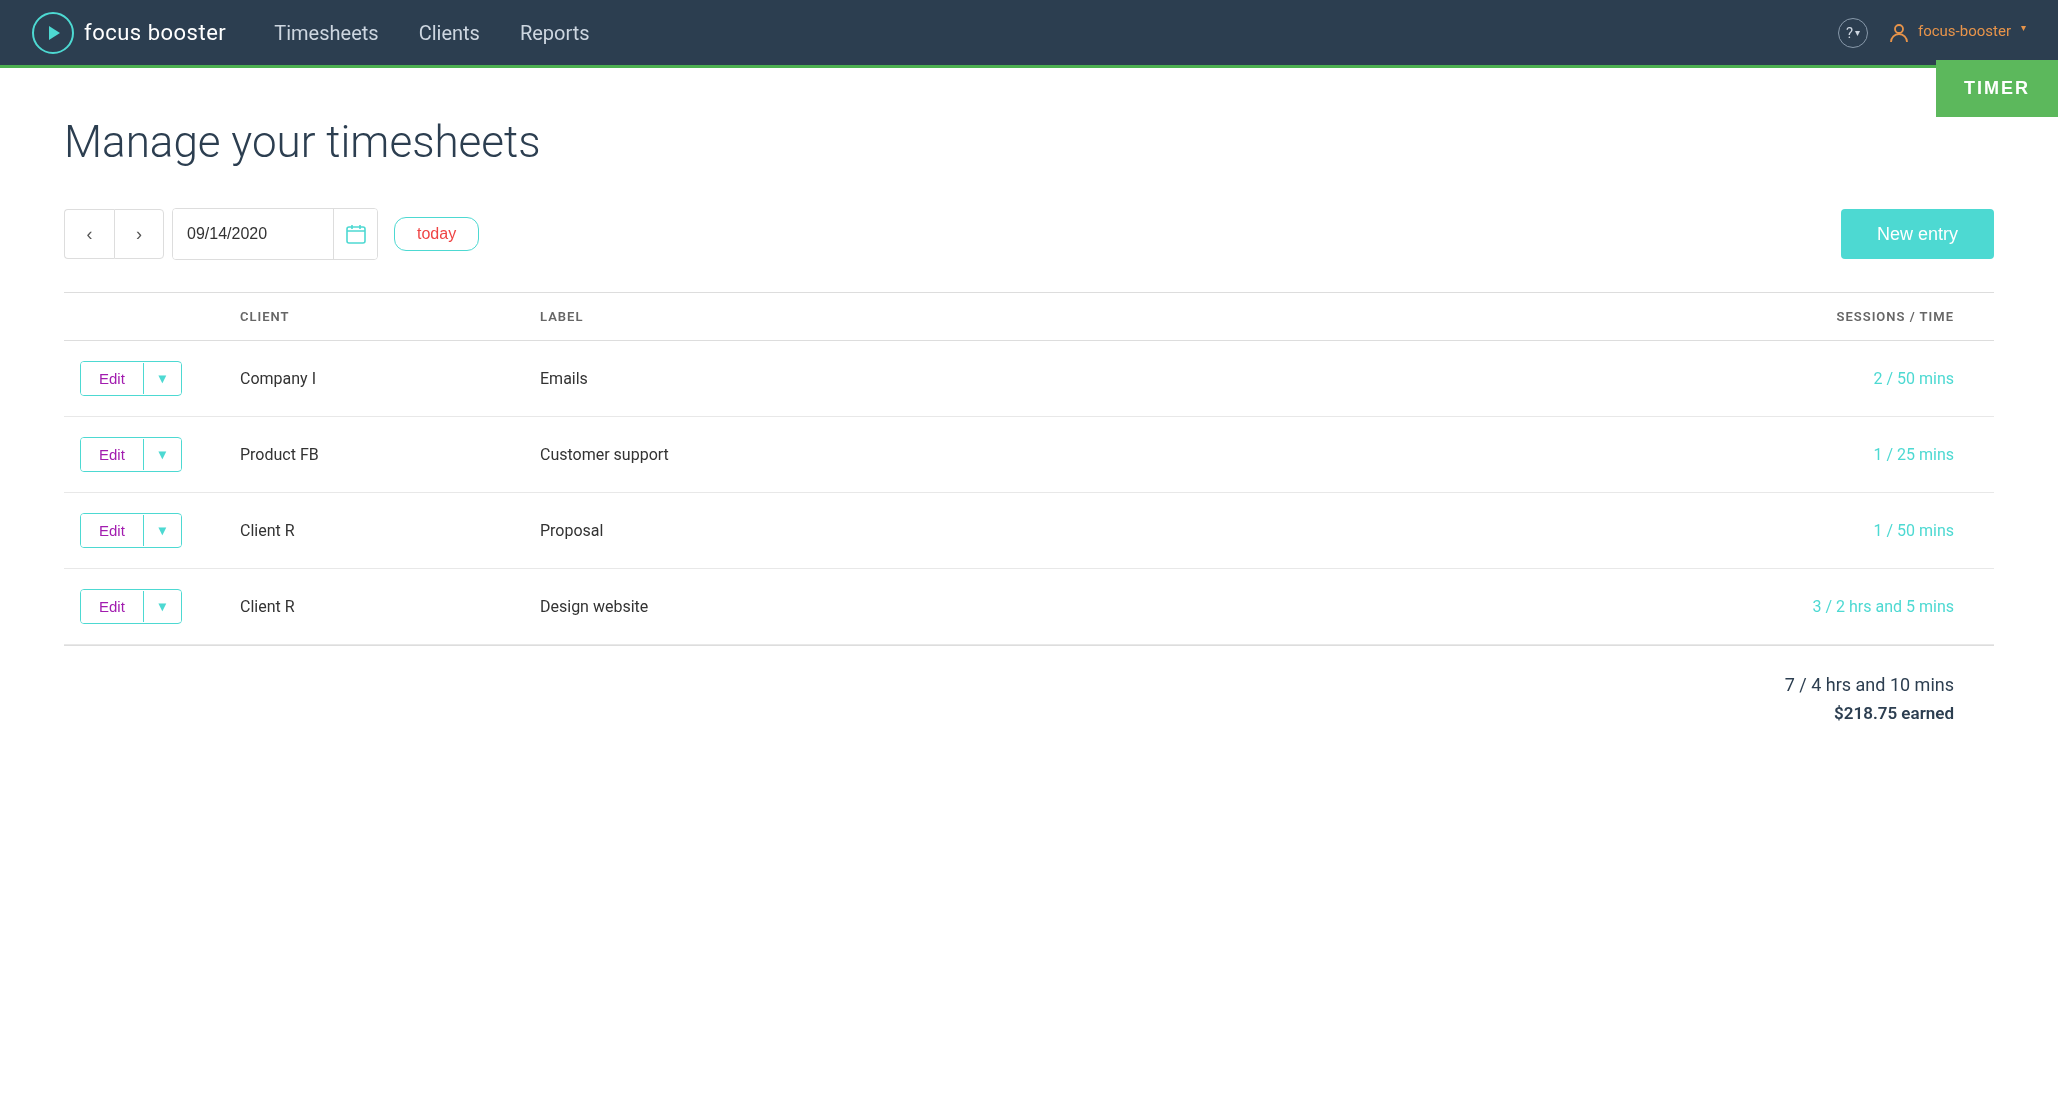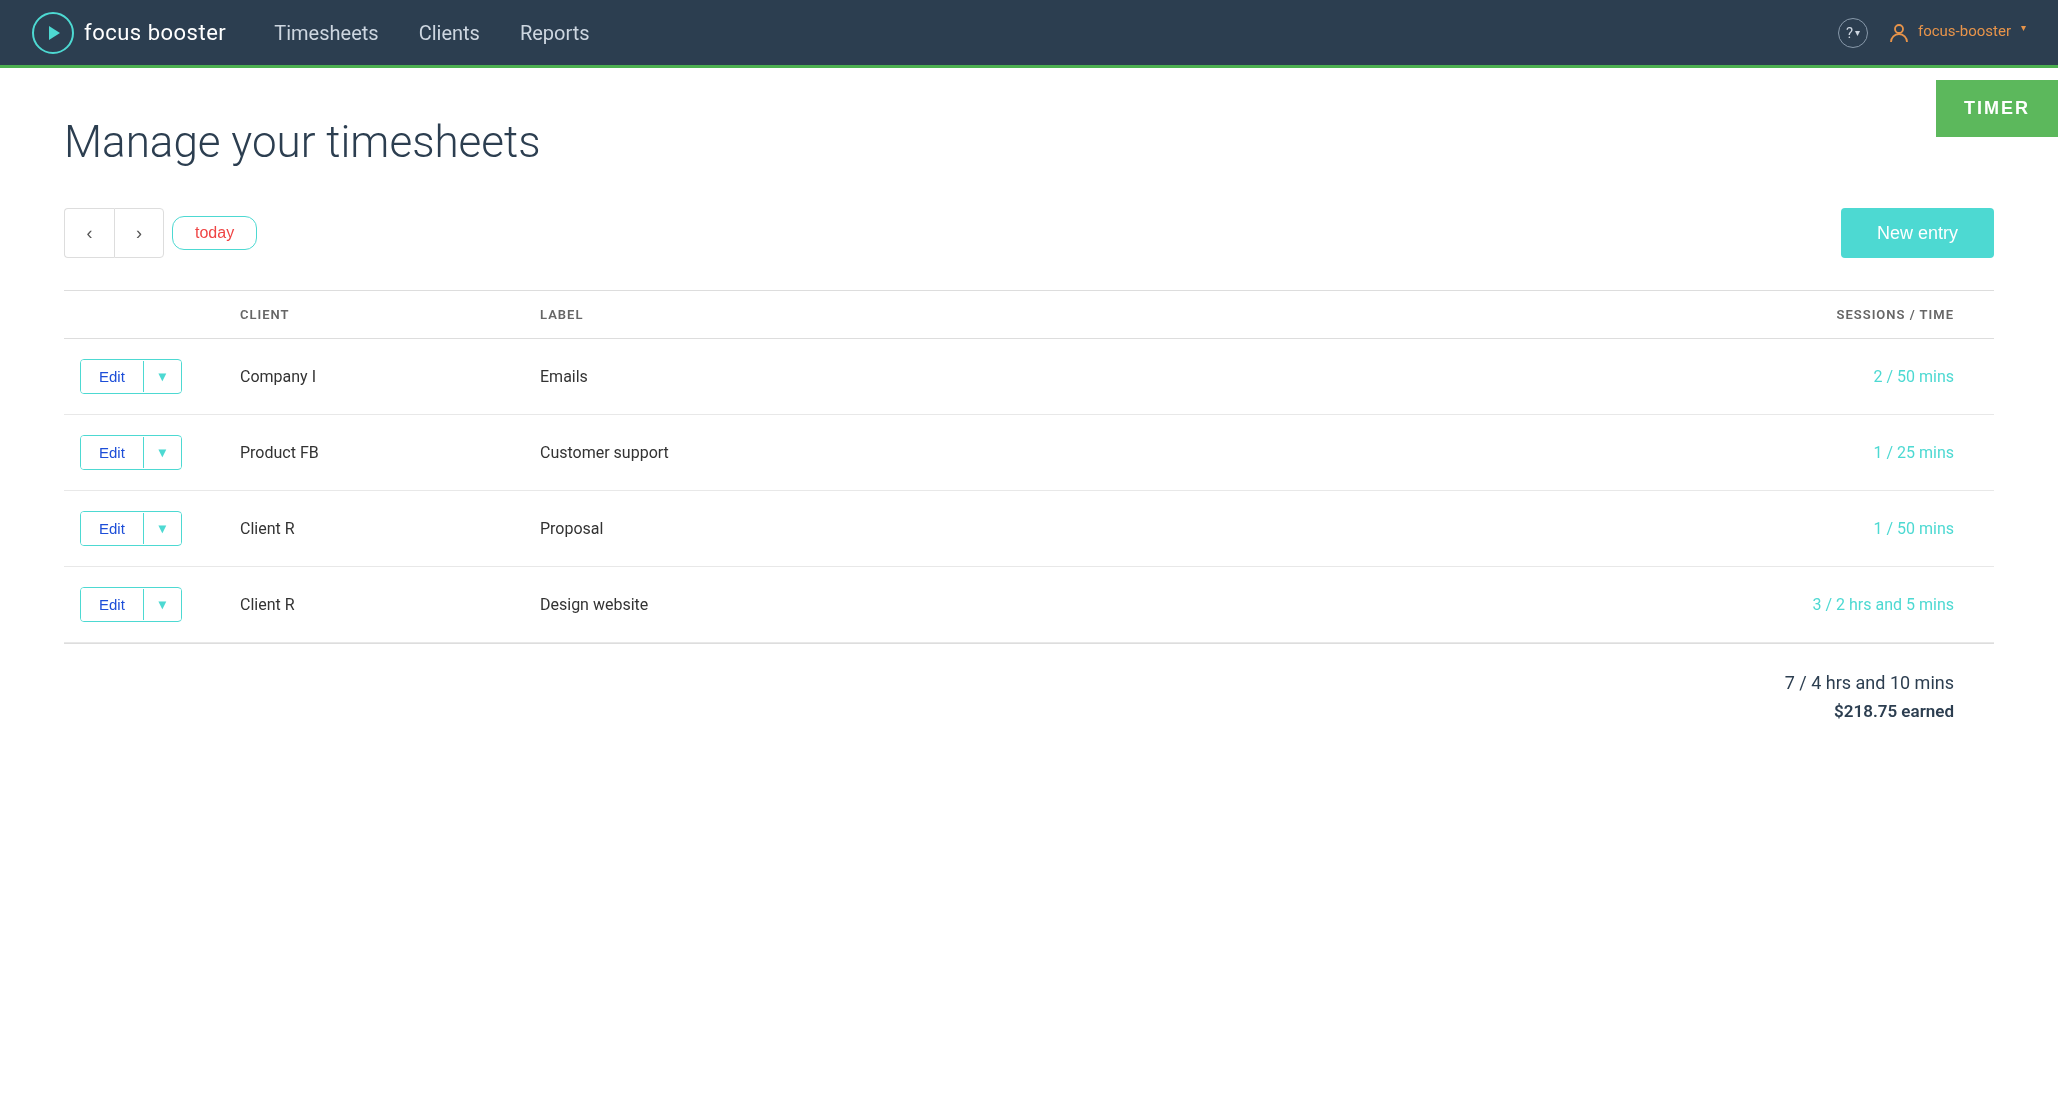--- a/index.html
+++ b/index.html
@@ -55,21 +55,21 @@
       align-items: flex-start;
       gap: 8px;
       color: #e8944a;
       font-size: 15px;
       cursor: pointer;
     }
 
     
     .timer-btn {
       position: fixed;
-      top: 80px;
+      top: 60px;
       right: 0;
       background: #5cb85c;
       color: white;
       font-size: 18px;
       font-weight: 600;
       letter-spacing: 2px;
       padding: 18px 28px;
       cursor: pointer;
       border: none;
       z-index: 100;
@@ -198,21 +198,21 @@
       display: flex;
       align-items: center;
       border: 1.5px solid #4dd9d2;
       border-radius: 4px;
       overflow: hidden;
       width: fit-content;
     }
     .edit-btn {
       background: white;
       border: none;
-      color: #1d4ed8;
+      color: #a21caf;
       padding: 8px 18px;
       font-size: 15px;
       cursor: pointer;
       text-align: center;
     }
     .edit-dropdown-btn {
       background: white;
       border: none;
       border-left: 1.5px solid #4dd9d2;
       color: #4dd9d2;
@@ -288,20 +288,31 @@
 </nav>
 
 <button class="timer-btn">TIMER</button>
 
 <div class="main">
   <h1 class="page-title">Manage your timesheets</h1>
 
   <div class="date-row">
     <button class="nav-arrow-btn">‹</button>
     <button class="nav-arrow-btn">›</button>
+    <div class="date-input-wrapper">
+      <input class="date-input" type="text" value="09/14/2020" style="">
+      <button class="calendar-icon-btn">
+        <svg width="20" height="20" viewBox="0 0 20 20" fill="none">
+          <rect x="1" y="3" width="18" height="16" rx="2" stroke="#4dd9d2" stroke-width="1.6"></rect>
+          <line x1="1" y1="7" x2="19" y2="7" stroke="#4dd9d2" stroke-width="1.4"></line>
+          <line x1="6" y1="1" x2="6" y2="5" stroke="#4dd9d2" stroke-width="1.6"></line>
+          <line x1="14" y1="1" x2="14" y2="5" stroke="#4dd9d2" stroke-width="1.6"></line>
+        </svg>
+      </button>
+    </div>
     <button class="today-btn">today</button>
     <button class="new-entry-btn">New entry</button>
   </div>
 
   <table class="timesheet-table">
     <thead>
       <tr>
         <th class="col-actions"></th>
         <th class="col-client">CLIENT</th>
         <th class="col-label">LABEL</th>

